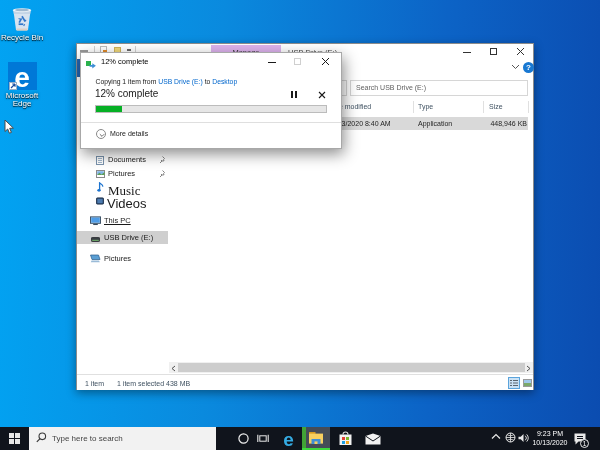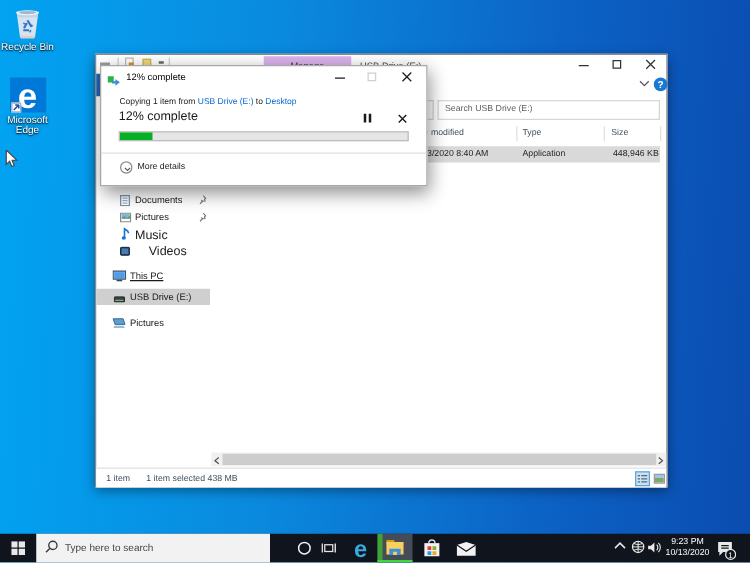--- a/index.html
+++ b/index.html
@@ -76,22 +76,22 @@
   <div class="abs" style="left:94px;top:73px;width:357px;height:13px;background:#d9d9d9;"></div>
   <div class="abs" style="left:251px;top:76px;font-size:7px;color:#1f1f1f;">10/13/2020 8:40 AM</div>
   <div class="abs" style="left:341px;top:76px;font-size:7px;color:#1f1f1f;">Application</div>
   <div class="abs" style="left:450px;top:76px;width:0;font-size:7px;color:#1f1f1f;">
       <span style="position:absolute;right:0;">448,946 KB</span>
     </div>
 
   <div class="abs" style="left:0px;top:187px;width:91px;height:13px;background:#cfcfcf;"></div>
   <div class="abs" style="left:31px;top:111px;font-size:7.5px;color:#1a1a1a;">Documents</div>
   <div class="abs" style="left:31px;top:125px;font-size:7.5px;color:#1a1a1a;">Pictures</div>
-  <div class="abs" style="left:31px;top:139px;font-size:10px;color:#1a1a1a;">Music</div>
-  <div class="abs" style="left:42px;top:152px;font-size:10px;color:#1a1a1a;">Videos</div>
+  <div class="abs" style="left:31px;top:139px;font-size:13px;color:#1a1a1a;font-family:Liberation Serif, serif;">Music</div>
+  <div class="abs" style="left:30px;top:152px;font-size:13px;color:#1a1a1a;">Videos</div>
   <div class="abs" style="left:27px;top:172px;font-size:7.5px;color:#1a1a1a;text-decoration:underline;">This PC</div>
   <div class="abs" style="left:27px;top:189px;font-size:7.5px;color:#1a1a1a;">USB Drive (E:)</div>
   <div class="abs" style="left:27px;top:210px;font-size:7.5px;color:#1a1a1a;">Pictures</div>
 
   <svg class="abs" style="left:19px;top:112px" width="8" height="9" viewBox="0 0 8 9">
     <rect x="0.5" y="0.5" width="7" height="8" fill="#fff" stroke="#7a93ad"></rect>
     <path d="M2 2.5 h4 M2 4.5 h4 M2 6.5 h4" stroke="#89a6c2" stroke-width="0.8"></path>
   </svg>
   <svg class="abs" style="left:19px;top:126px" width="9" height="8" viewBox="0 0 9 8">
     <rect x="0.5" y="0.5" width="8" height="7" fill="#fff" stroke="#8a8a8a"></rect>

